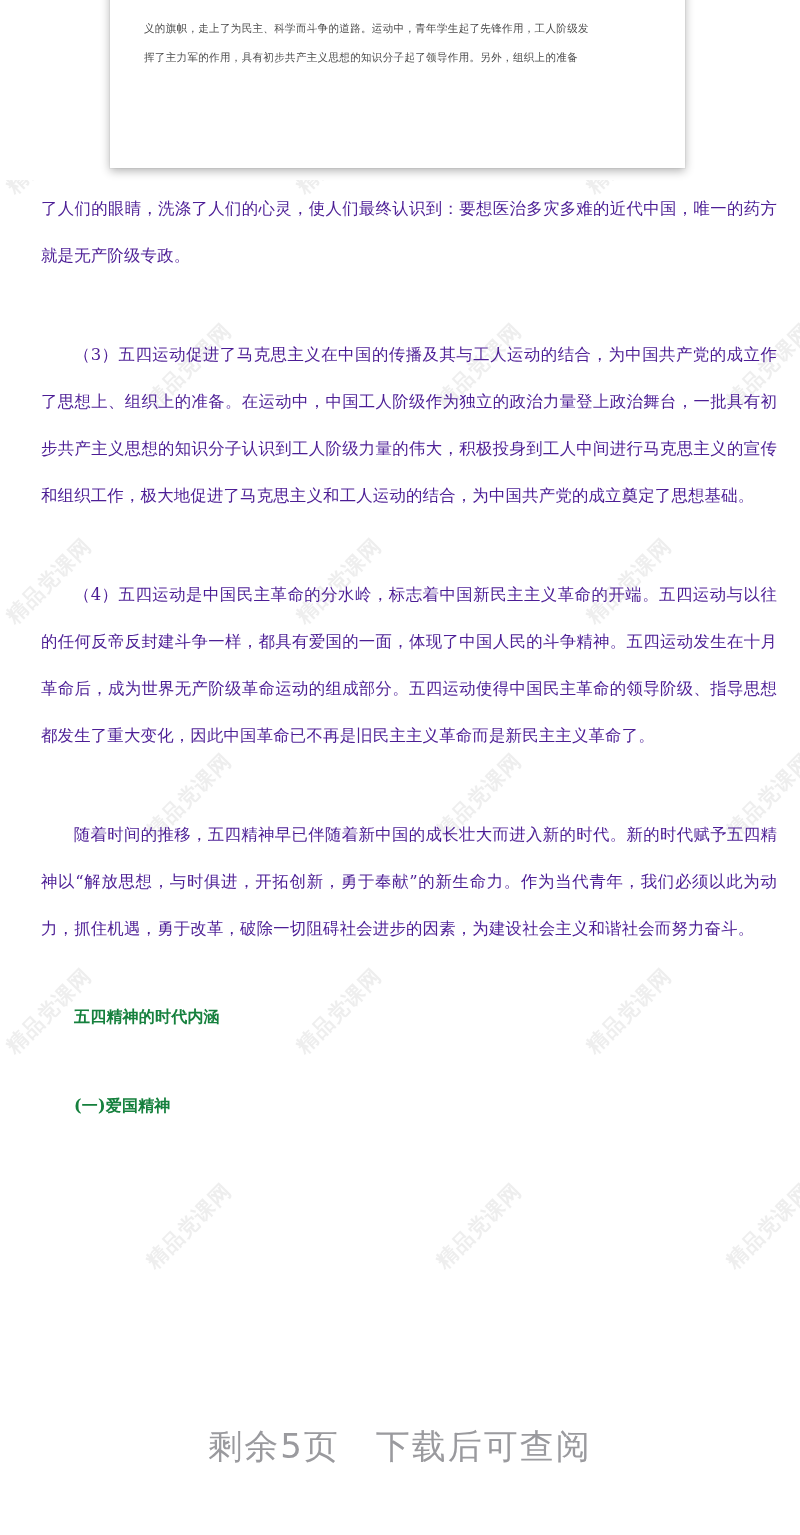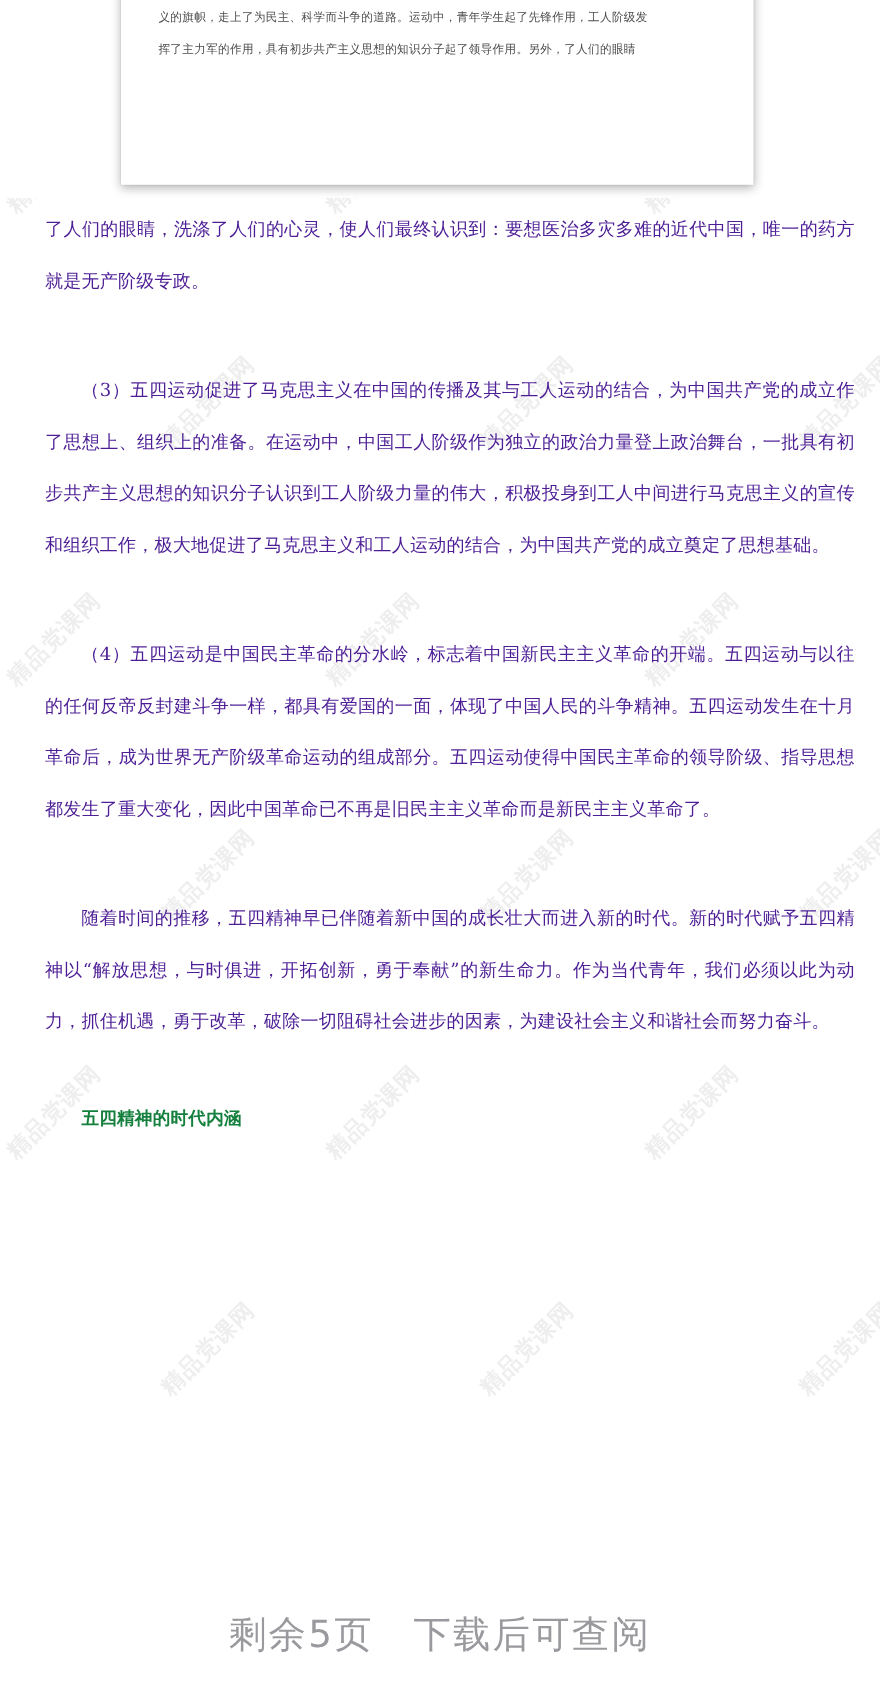--- a/index.html
+++ b/index.html
@@ -32,21 +32,21 @@
     width: 575px;
     height: 230px;
     background: #ffffff;
     box-shadow: 0 3px 9px rgba(0,0,0,0.30), 0 0 0 1px rgba(0,0,0,0.035);
     overflow: hidden;
     z-index: 3;
   }
   .page-card-top .card-inner {
     position: absolute;
     left: 0;
-    top: 64px;
+    top: 76px;
     width: 489px;
     padding: 0 34px;
     box-sizing: border-box;
   }
   .page-card-top .scan-line {
     font-size: 10.5px;
     line-height: 29px;
     color: #3a3a3a;
     letter-spacing: 0.35px;
     white-space: nowrap;
@@ -117,40 +117,39 @@
   .gap-xl { height: 170px; }
 
   
   .footer-notice {
     position: absolute;
     left: 0;
     top: 1424px;
     width: 800px;
     text-align: center;
     z-index: 4;
-    margin-top: 39px;
   }
   .footer-notice .notice-text {
     display: inline-block;
     font-family: "DejaVu Sans", "Liberation Sans", sans-serif;
     font-size: 34px;
     color: #9a9a9e;
     letter-spacing: 2px;
     font-weight: 400;
   }
 </style>
 </head>
 <body>
 
 <div id="page-root">
 
   <div class="page-card-top">
     <div class="card-inner">
       <div class="scan-line">义的旗帜，走上了为民主、科学而斗争的道路。运动中，青年学生起了先锋作用，工人阶级发</div>
-      <div class="scan-line">挥了主力军的作用，具有初步共产主义思想的知识分子起了领导作用。另外，了人们的眼睛</div>
+      <div class="scan-line">挥了主力军的作用，具有初步共产主义思想的知识分子起了领导作用。另外，组织上的准备</div>
     </div>
   </div>
 
   <div class="watermark-layer" id="watermark-layer">
       <span class="wm" style="left: 0px; top: 0px;">精品党课网</span>
       <span class="wm" style="left: 290px; top: 0px;">精品党课网</span>
       <span class="wm" style="left: 580px; top: 0px;">精品党课网</span>
       <span class="wm" style="left: 140px; top: 215px;">精品党课网</span>
       <span class="wm" style="left: 430px; top: 215px;">精品党课网</span>
       <span class="wm" style="left: 720px; top: 215px;">精品党课网</span>
@@ -180,20 +179,21 @@
     <p class="para indent">（4）五四运动是中国民主革命的分水岭，标志着中国新民主主义革命的开端。五四运动与以往的任何反帝反封建斗争一样，都具有爱国的一面，体现了中国人民的斗争精神。五四运动发生在十月革命后，成为世界无产阶级革命运动的组成部分。五四运动使得中国民主革命的领导阶级、指导思想都发生了重大变化，因此中国革命已不再是旧民主主义革命而是新民主主义革命了。</p>
     <div class="gap-md"></div>
 
     <p class="para indent">随着时间的推移，五四精神早已伴随着新中国的成长壮大而进入新的时代。新的时代赋予五四精神以“解放思想，与时俱进，开拓创新，勇于奉献”的新生命力。作为当代青年，我们必须以此为动力，抓住机遇，勇于改革，破除一切阻碍社会进步的因素，为建设社会主义和谐社会而努力奋斗。</p>
     <div class="gap-sm"></div>
 
     <h2 class="heading">五四精神的时代内涵</h2>
 
     <div class="gap-sm"></div>
 
+    <h3 class="heading">(一)爱国精神</h3>
 
   </div>
 
   <div class="footer-notice">
     <span class="notice-text">剩余5页　下载后可查阅</span>
   </div>
 
 </div>
 
 </body></html>

